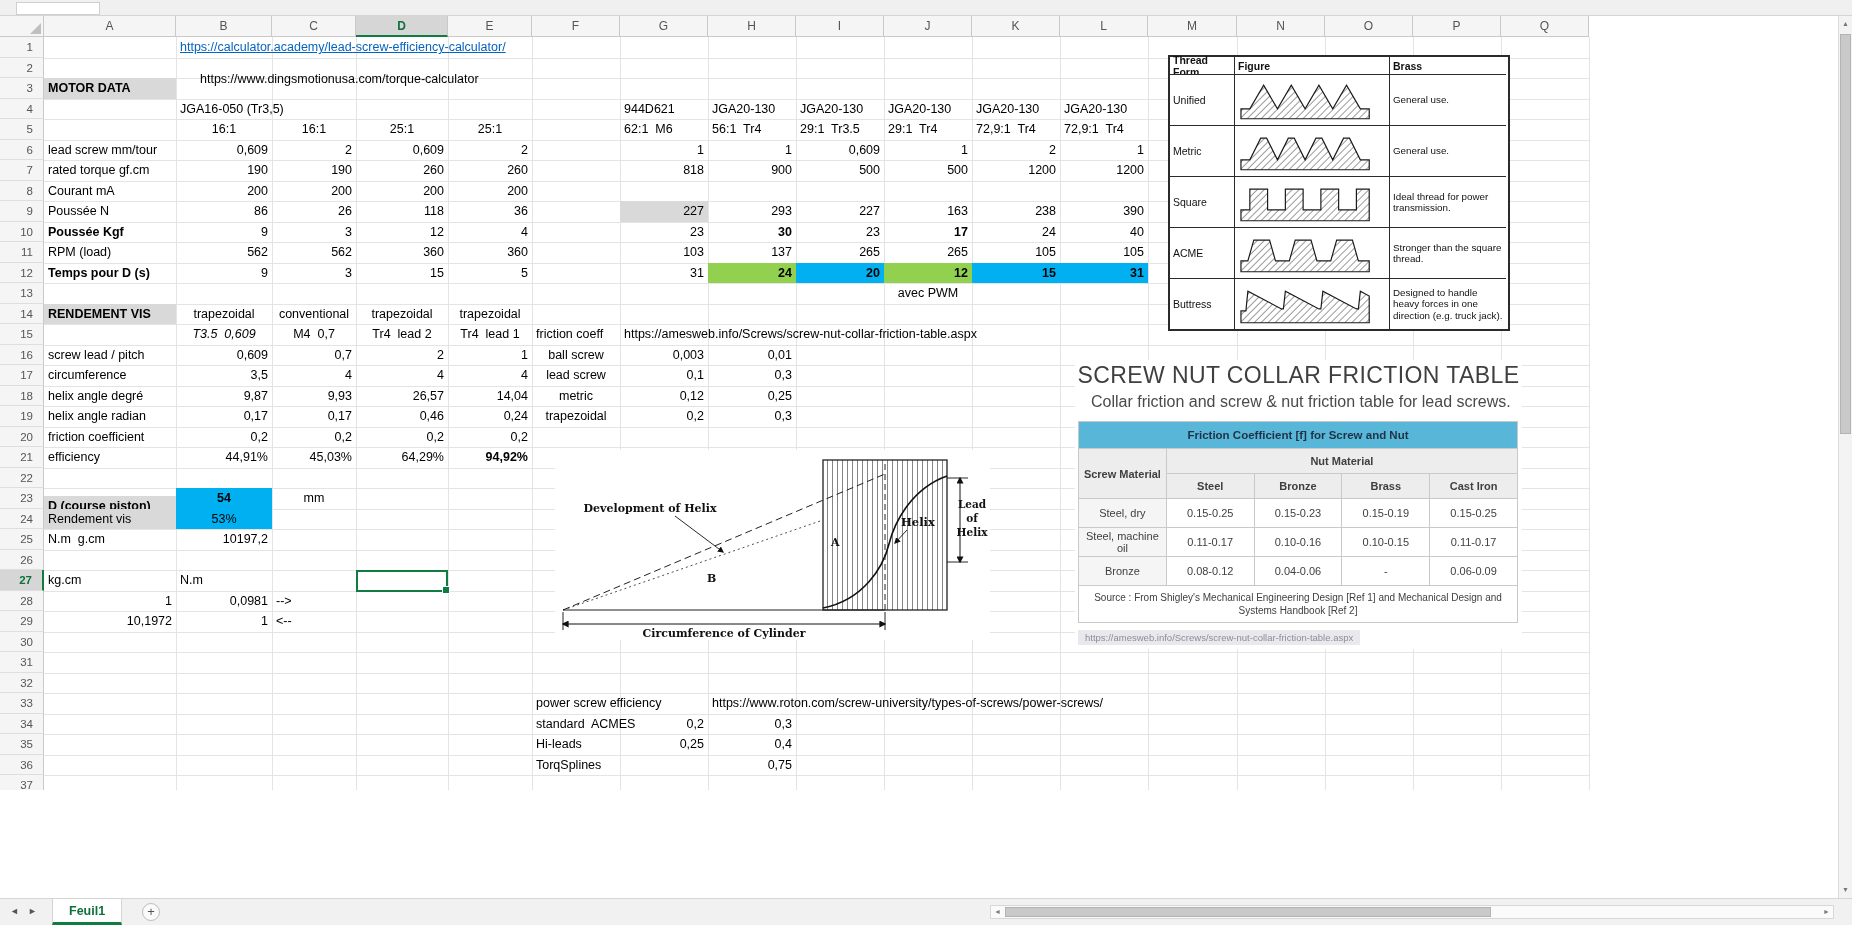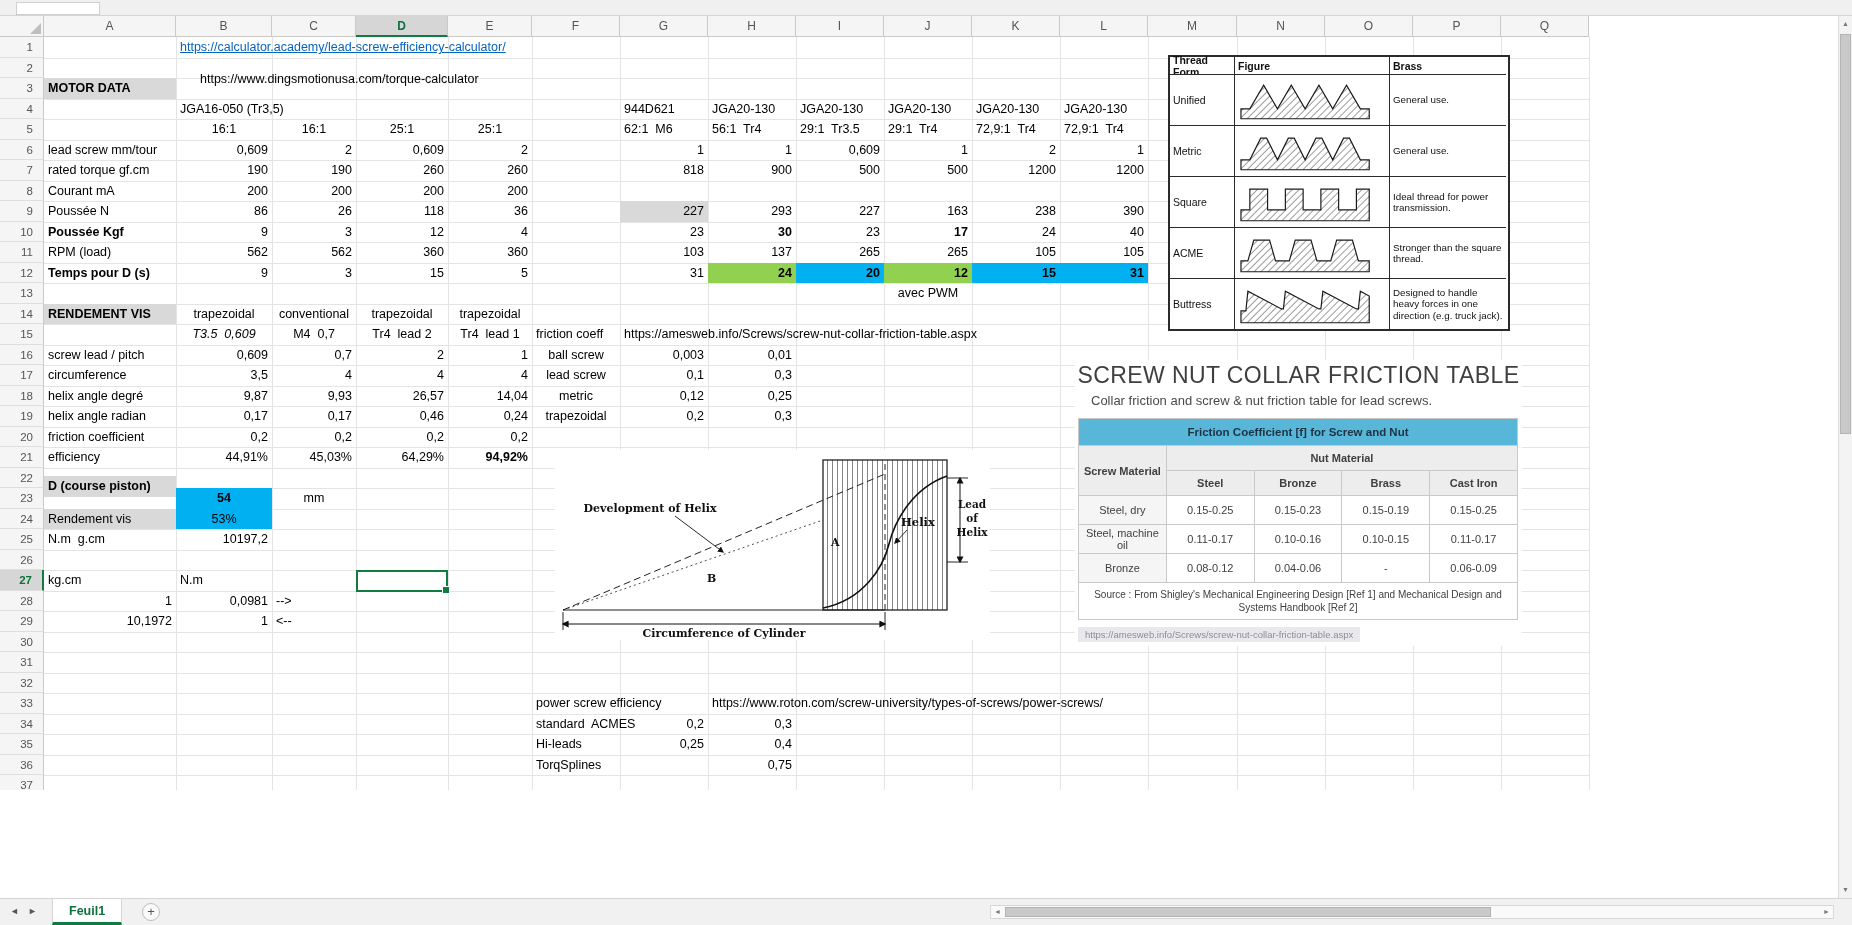--- a/index.html
+++ b/index.html
@@ -27,21 +27,21 @@
   #threadtbl{position:absolute;left:1168px;top:39px;width:342px;background:#fff;border:2px solid #2b2b2b;box-sizing:border-box;display:grid;grid-template-columns:64px 155px 117px;grid-template-rows:17px repeat(5,51px);font-size:10.5px;color:#111}
   .tt-c{border-left:1px solid #2b2b2b;border-top:1px solid #2b2b2b;display:flex;align-items:center;padding:1px 3px;box-sizing:border-box;background:#fff}
   .tt-c.first-col{border-left:none}
   .tt-c.first-row{border-top:none}
   .tt-h{font-weight:bold;font-size:10.5px;align-items:center}
   .tt-fig{justify-content:center}
   .tt-use{font-size:9.8px;line-height:11.5px}
   
   #friction{position:absolute;left:1075px;top:344px;width:447px;background:#fff;padding-bottom:4px}
   #fr-title{font-size:23px;color:#3F3F3F;text-align:center;letter-spacing:.4px;line-height:30px;font-weight:400}
-  #fr-sub{font-size:13px;color:#4a4a4a;margin:3px 0 10px 16px}
+  #fr-sub{font-size:16px;color:#4a4a4a;margin:3px 0 10px 16px}
   table.fr{border-collapse:collapse;width:440px;margin-left:3px;font-size:11px;color:#404040;table-layout:fixed}
   .fr td{border:1px solid #C9C9C9;text-align:center;padding:0 2px;height:28px;background:#fff}
   .fr .hdr1{background:#58B6D8;font-weight:bold;color:#1F3244;font-size:11.5px;height:26px}
   .fr .sub{background:#EDEDED;font-weight:bold;height:24px}
   .fr .mat{background:#F5F5F5}
   .fr .src{font-size:10px;height:32px;padding:2px 12px;line-height:13px}
   #fr-url{margin:7px 0 0 3px;display:inline-block;background:#E9E9ED;color:#8C8C99;font-size:9.5px;padding:2px 7px}
   
   #helix{position:absolute;left:555px;top:434px;width:435px;height:190px;background:#fff}
   #helix text{font-family:"DejaVu Serif","Liberation Serif",serif;font-weight:700;fill:#111}
@@ -262,21 +262,21 @@
         <div class="cell l" style="left: 44px; top: 410.5px; width: 132px; height: 20.5px;">friction coefficient</div>
         <div class="cell r" style="left: 176px; top: 410.5px; width: 96px; height: 20.5px;">0,2</div>
         <div class="cell r" style="left: 272px; top: 410.5px; width: 84px; height: 20.5px;">0,2</div>
         <div class="cell r" style="left: 356px; top: 410.5px; width: 92px; height: 20.5px;">0,2</div>
         <div class="cell r" style="left: 448px; top: 410.5px; width: 84px; height: 20.5px;">0,2</div>
         <div class="cell l" style="left: 44px; top: 431px; width: 132px; height: 20.5px;">efficiency</div>
         <div class="cell r" style="left: 176px; top: 431px; width: 96px; height: 20.5px;">44,91%</div>
         <div class="cell r" style="left: 272px; top: 431px; width: 84px; height: 20.5px;">45,03%</div>
         <div class="cell r" style="left: 356px; top: 431px; width: 92px; height: 20.5px;">64,29%</div>
         <div class="cell r b" style="left: 448px; top: 431px; width: 84px; height: 20.5px;">94,92%</div>
-        <div class="cell l b" style="left: 44px; top: 460px; width: 132px; height: 20.5px; background: rgb(217, 217, 217);">D (course piston)</div>
+        <div class="cell l b" style="left: 44px; top: 480px; width: 132px; height: 20.5px; background: rgb(217, 217, 217);">D (course piston)</div>
         <div class="cell c b" style="left: 176px; top: 472px; width: 96px; height: 20.5px; background: rgb(0, 176, 240);">54</div>
         <div class="cell c" style="left: 272px; top: 472px; width: 84px; height: 20.5px;">mm</div>
         <div class="cell l" style="left: 44px; top: 492.5px; width: 132px; height: 20.5px; background: rgb(217, 217, 217);">Rendement vis</div>
         <div class="cell c" style="left: 176px; top: 492.5px; width: 96px; height: 20.5px; background: rgb(0, 176, 240);">53%</div>
         <div class="cell l" style="left: 44px; top: 513px; width: 132px; height: 20.5px;">N.m  g.cm</div>
         <div class="cell r" style="left: 176px; top: 513px; width: 96px; height: 20.5px;">10197,2</div>
         <div class="cell l" style="left: 44px; top: 554px; width: 132px; height: 20.5px;">kg.cm</div>
         <div class="cell l" style="left: 176px; top: 554px; width: 96px; height: 20.5px;">N.m</div>
         <div class="cell r" style="left: 44px; top: 574.5px; width: 132px; height: 20.5px;">1</div>
         <div class="cell r" style="left: 176px; top: 574.5px; width: 96px; height: 20.5px;">0,0981</div>

